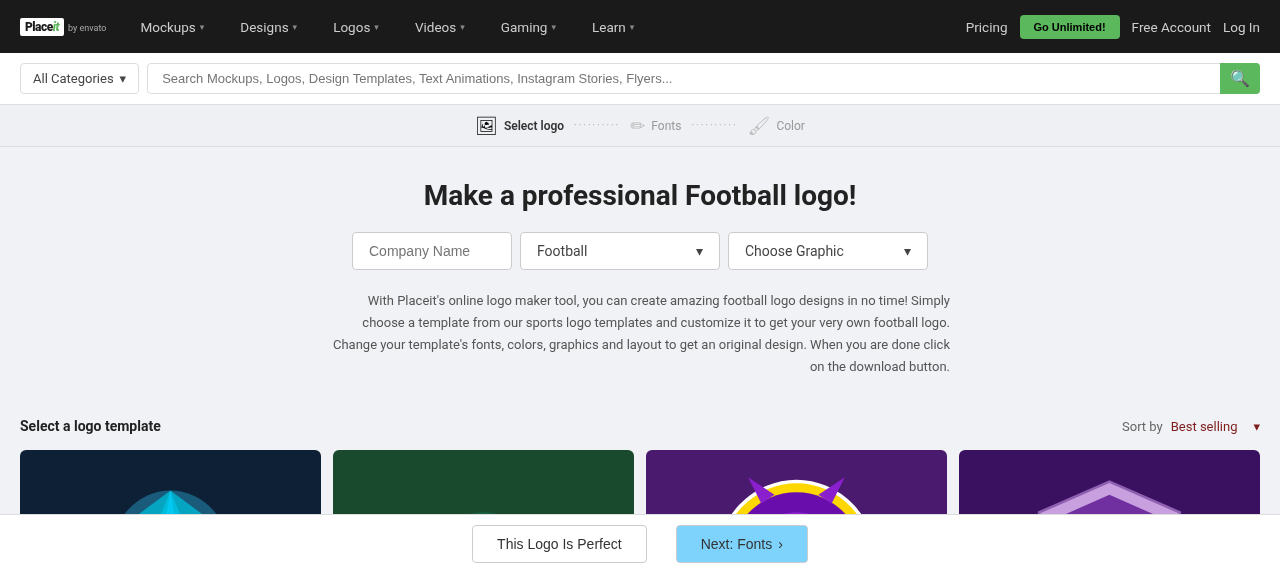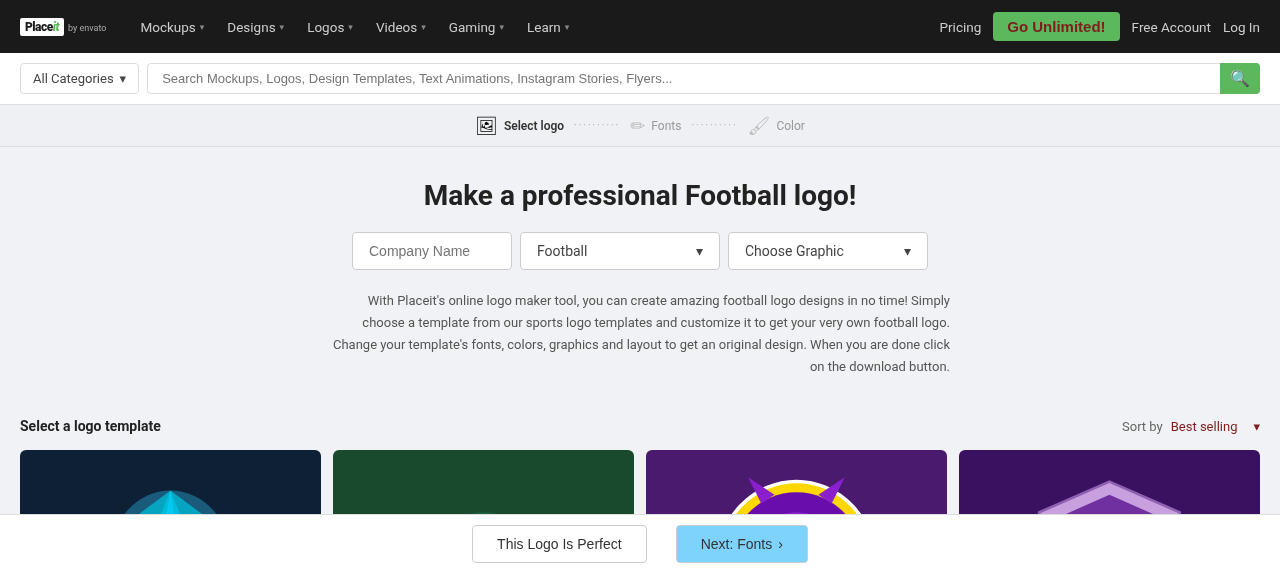--- a/index.html
+++ b/index.html
@@ -30,21 +30,21 @@
     }
     .logo-envato {
       color: #aaa;
       font-size: 9px;
       margin-left: 4px;
       margin-top: 2px;
     }
     .nav-items {
       display: flex;
       align-items: center;
-      gap: 3px;
+      gap: 16px;
       flex: 1;
     }
     .nav-item {
       color: #ccc;
       font-size: 13.5px;
       padding: 0 10px;
       height: 48px;
       display: flex;
       align-items: center;
       gap: 4px;
@@ -53,25 +53,25 @@
     }
     .nav-chevron { font-size: 9px; color: #888; }
     .nav-right {
       display: flex;
       align-items: center;
       gap: 12px;
     }
     .nav-pricing { color: #ccc; font-size: 13.5px; cursor: pointer; }
     .btn-unlimited {
       background: #5cb85c;
-      color: #7f1d1d;
+      color: #000000;
       border: none;
       border-radius: 4px;
       padding: 6px 14px;
-      font-size: 15px;
+      font-size: 11px;
       font-weight: 600;
       cursor: pointer;
       white-space: nowrap;
     }
     .nav-free { color: #ccc; font-size: 13.5px; cursor: pointer; }
     .nav-login { color: #ccc; font-size: 13.5px; cursor: pointer; }
 
     
     .search-bar {
       background: #fff;

